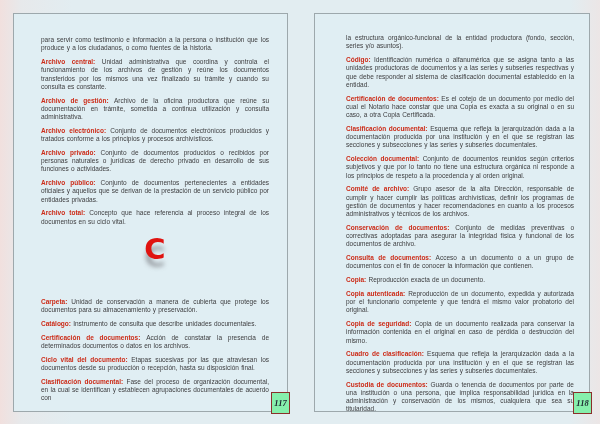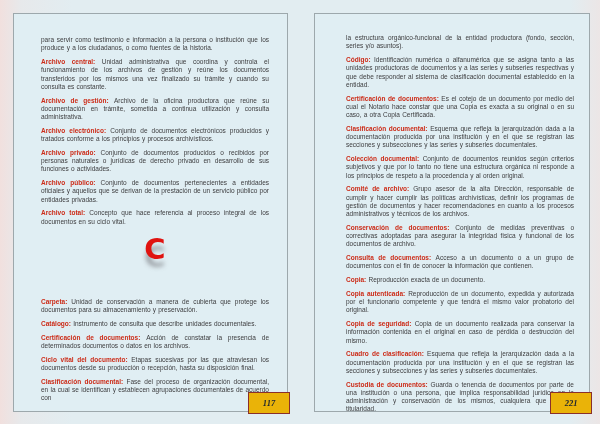--- a/index.html
+++ b/index.html
@@ -22,22 +22,22 @@
     text-align:justify;word-spacing:0.4px;
   }
   .term{color:#cc2b17;font-weight:bold;}
   .letter-block{text-align:center;margin:9px 0 34px 0;}
   .letter{
     font-family:"DejaVu Sans", sans-serif;font-weight:900;font-size:29px;
     color:#e01310;line-height:1;display:inline-block;
     text-shadow:0 8px 4px rgba(110,110,115,0.55);
   }
   .page-num{
-    position:absolute;right:-3px;bottom:-3px;width:42px;height:22px;
-    background:#eab308;border:1px solid #8a2f2a;box-sizing:border-box;
+    position:absolute;right:-3px;bottom:-3px;width:19px;height:22px;
+    background:#86efac;border:1px solid #8a2f2a;box-sizing:border-box;
     display:flex;align-items:center;justify-content:center;
     font-family:"Liberation Serif", serif;font-style:italic;font-weight:bold;
     font-size:8.5px;color:#1d2530;text-align:right;
   }
 </style>
 </head>
 <body>
 
 <div class="spread">
 
@@ -69,16 +69,16 @@
         <p class="block"><span class="term">Colección documental: </span><span>Conjunto de documentos reunidos según criterios subjetivos y que por lo tanto no tiene una estructura orgánica ni responde a los principios de respeto a la procedencia y al orden original.</span></p>
         <p class="block"><span class="term">Comité de archivo: </span><span>Grupo asesor de la alta Dirección, responsable de cumplir y hacer cumplir las políticas archivísticas, definir los programas de gestión de documentos y hacer recomendaciones en cuanto a los procesos administrativos y técnicos de los archivos.</span></p>
         <p class="block"><span class="term">Conservación de documentos: </span><span>Conjunto de medidas preventivas o correctivas adoptadas para asegurar la integridad física y funcional de los documentos de archivo.</span></p>
         <p class="block"><span class="term">Consulta de documentos: </span><span>Acceso a un documento o a un grupo de documentos con el fin de conocer la información que contienen.</span></p>
         <p class="block"><span class="term">Copia: </span><span>Reproducción exacta de un documento.</span></p>
         <p class="block"><span class="term">Copia autenticada: </span><span>Reproducción de un documento, expedida y autorizada por el funcionario competente y que tendrá el mismo valor probatorio del original.</span></p>
         <p class="block"><span class="term">Copia de seguridad: </span><span>Copia de un documento realizada para conservar la información contenida en el original en caso de pérdida o destrucción del mismo.</span></p>
         <p class="block"><span class="term">Cuadro de clasificación: </span><span>Esquema que refleja la jerarquización dada a la documentación producida por una institución y en el que se registran las secciones y subsecciones y las series y subseries documentales.</span></p>
         <p class="block"><span class="term">Custodia de documentos: </span><span>Guarda o tenencia de documentos por parte de una institución o una persona, que implica responsabilidad jurídica en la administración y conservación de los mismos, cualquiera que sea su titularidad.</span></p>
       </div>
-    <div class="page-num">221</div>
+    <div class="page-num">118</div>
   </div>
 
 </div>
 
 </body></html>

